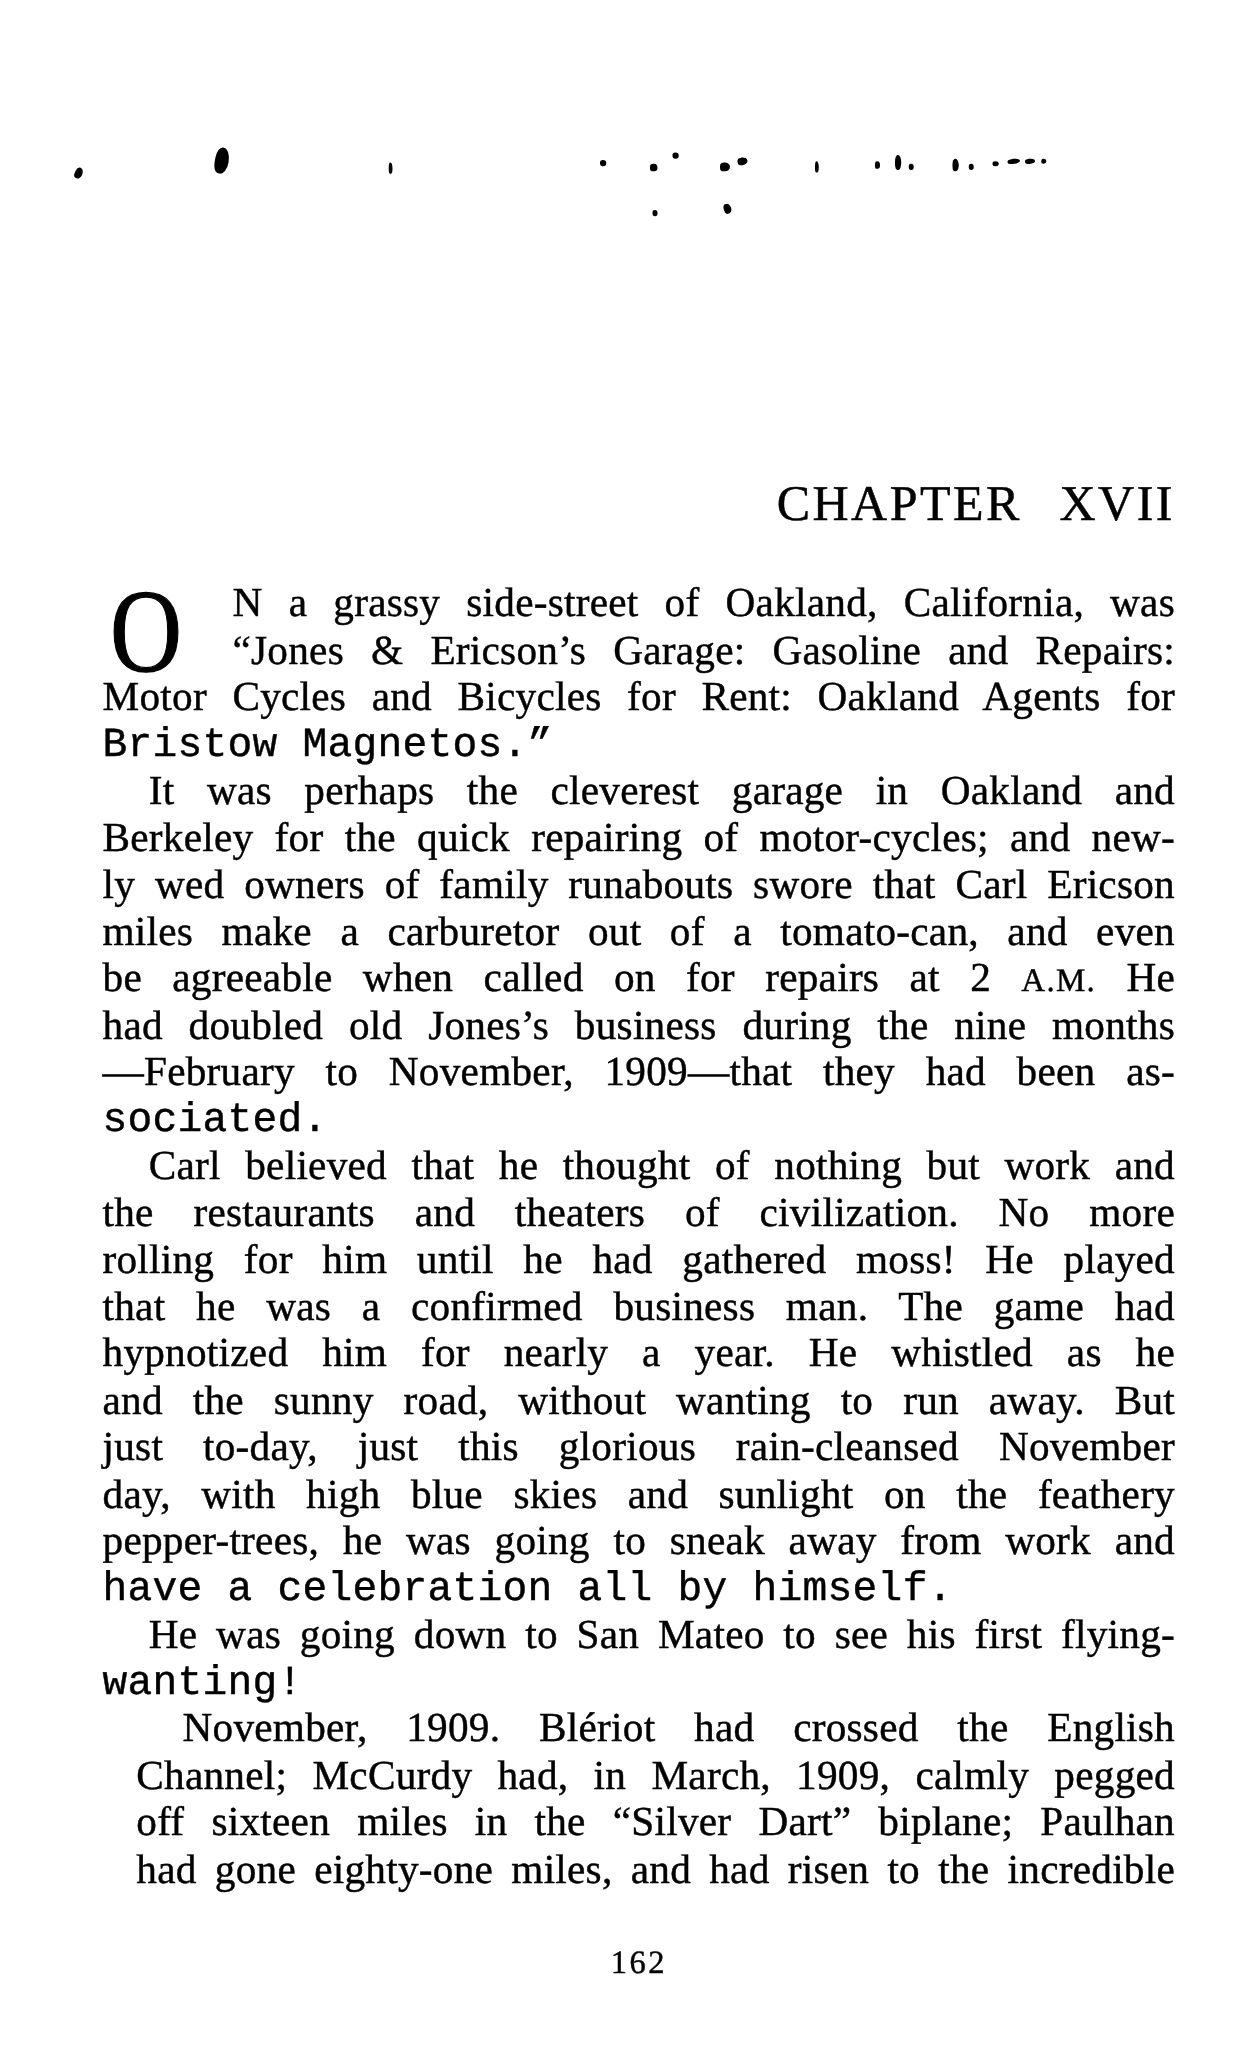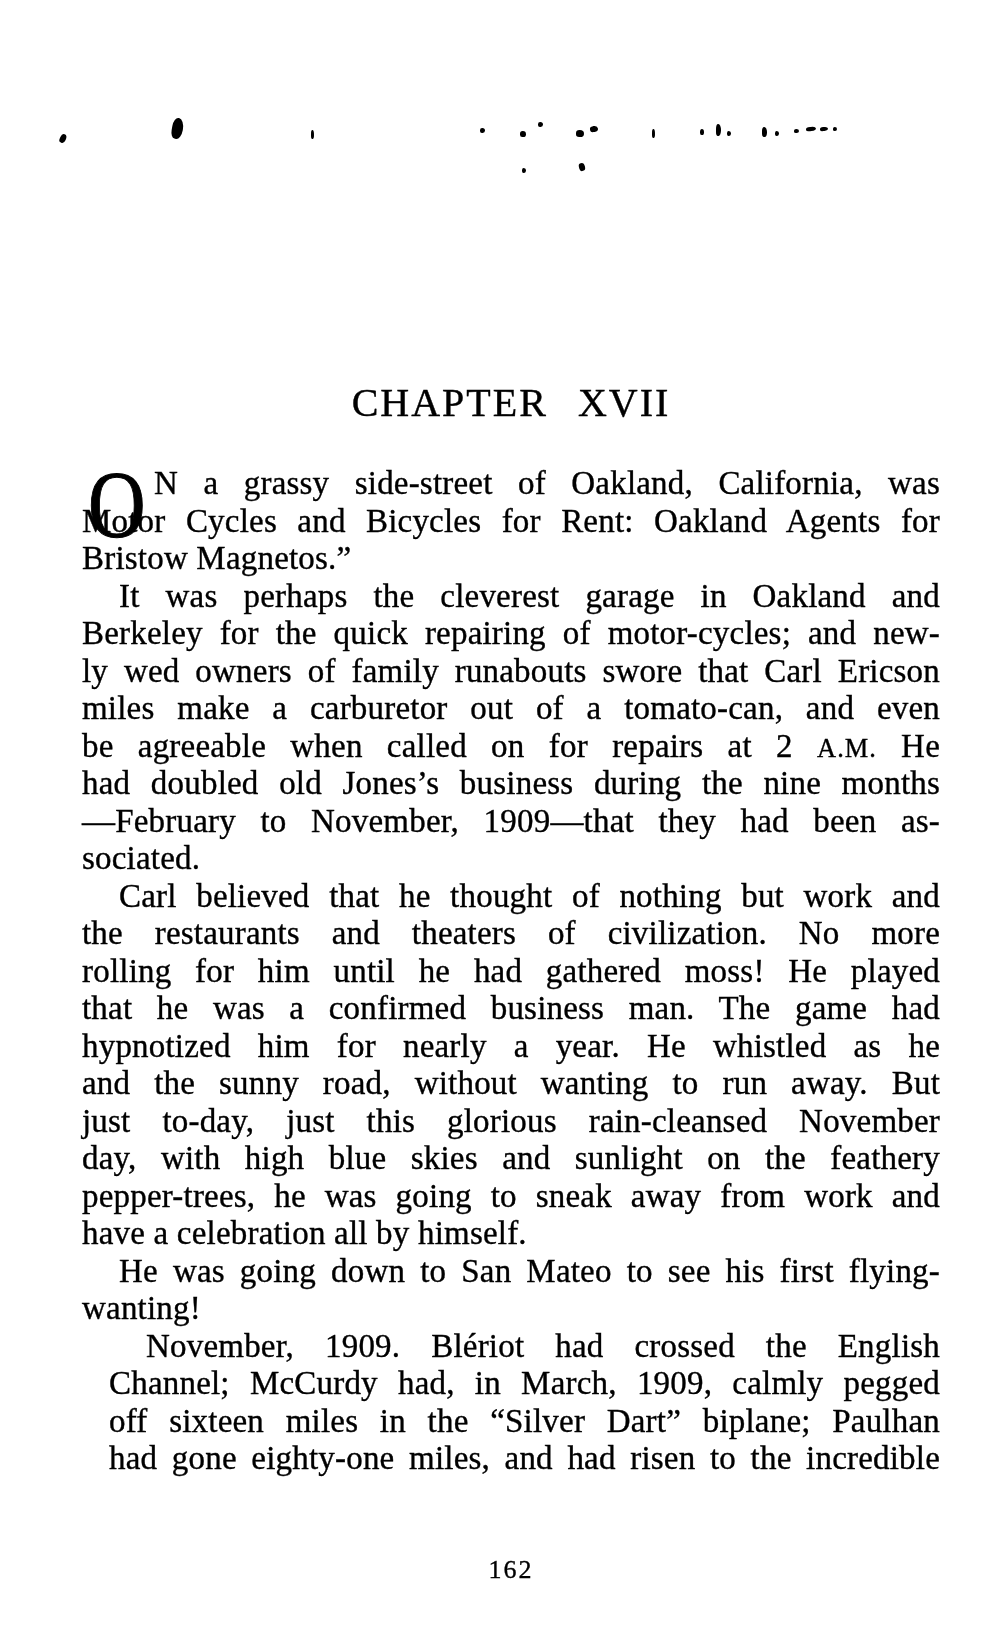--- a/index.html
+++ b/index.html
@@ -15,21 +15,21 @@
     overflow: hidden;
     font-family: "Liberation Serif", "DejaVu Serif", serif;
     color: #000;
   }
   
   #heading {
     position: absolute;
     left: 82px;
     top: 382px;
     width: 858px;
-    text-align: center;
+    text-align: right;
     font-size: 40px;
     line-height: 42px;
     letter-spacing: 2px;
     word-spacing: 18px;
     white-space: nowrap;
     -webkit-text-stroke: 0.4px #000;
   }
   
   #body-block {
     position: absolute;
@@ -45,23 +45,24 @@
     line-height: 37.5px;
     white-space: nowrap;
   }
   .text-line.just {
     white-space: normal;
     text-align: justify;
     text-align-last: justify;
   }
   .text-line.end {
     text-align: left;
+    font-family: Liberation Mono, monospace;
   }
   .text-line.first-line { padding-left: 37px; }
-  .text-line.dc-offset { margin-left: 72px; }
+  .text-line.dc-offset { margin-left: 104px; }
   .sc { font-size: 0.80em; letter-spacing: 1px; }
   #dropcap {
     position: absolute;
     left: 6px;
     top: -7px;
     font-size: 95px;
     line-height: 95px;
     transform: scaleX(0.84);
     transform-origin: left center;
     -webkit-text-stroke: 1px #000;
@@ -109,20 +110,21 @@
       <div class="speck" style="left: 820px; top: 127px; width: 8px; height: 4px; background: rgb(0, 0, 0); transform: rotate(-8deg);"></div>
       <div class="speck" style="left: 833px; top: 127px; width: 4px; height: 4px; background: rgb(0, 0, 0); transform: rotate(0deg);"></div>
       <div class="speck" style="left: 522px; top: 168px; width: 4px; height: 5px; background: rgb(0, 0, 0); transform: rotate(0deg);"></div>
       <div class="speck" style="left: 579px; top: 163px; width: 6px; height: 8px; background: rgb(0, 0, 0); transform: rotate(-15deg);"></div>
     </div>
   <div id="heading">CHAPTER XVII</div>
   <div id="body-block">
       <div style="position: relative;">
         <span id="dropcap">O</span>
         <div class="text-line just dc-offset">N a grassy side-street of Oakland, California, was</div>
+        <div class="text-line just dc-offset">“Jones &amp; Ericson’s Garage: Gasoline and Repairs:</div>
         <div class="text-line just">Motor Cycles and Bicycles for Rent: Oakland Agents for</div>
         <div class="text-line end">Bristow Magnetos.”</div>
       </div>
       <div style="position: relative;">
         <div class="text-line just first-line">It was perhaps the cleverest garage in Oakland and</div>
         <div class="text-line just">Berkeley for the quick repairing of motor-cycles; and new-</div>
         <div class="text-line just">ly wed owners of family runabouts swore that Carl Ericson</div>
         <div class="text-line just">miles make a carburetor out of a tomato-can, and even</div>
         <div class="text-line just">be agreeable when called on for repairs at 2 <span class="sc">A.M.</span> He</div>
         <div class="text-line just">had doubled old Jones’s business during the nine months</div>

